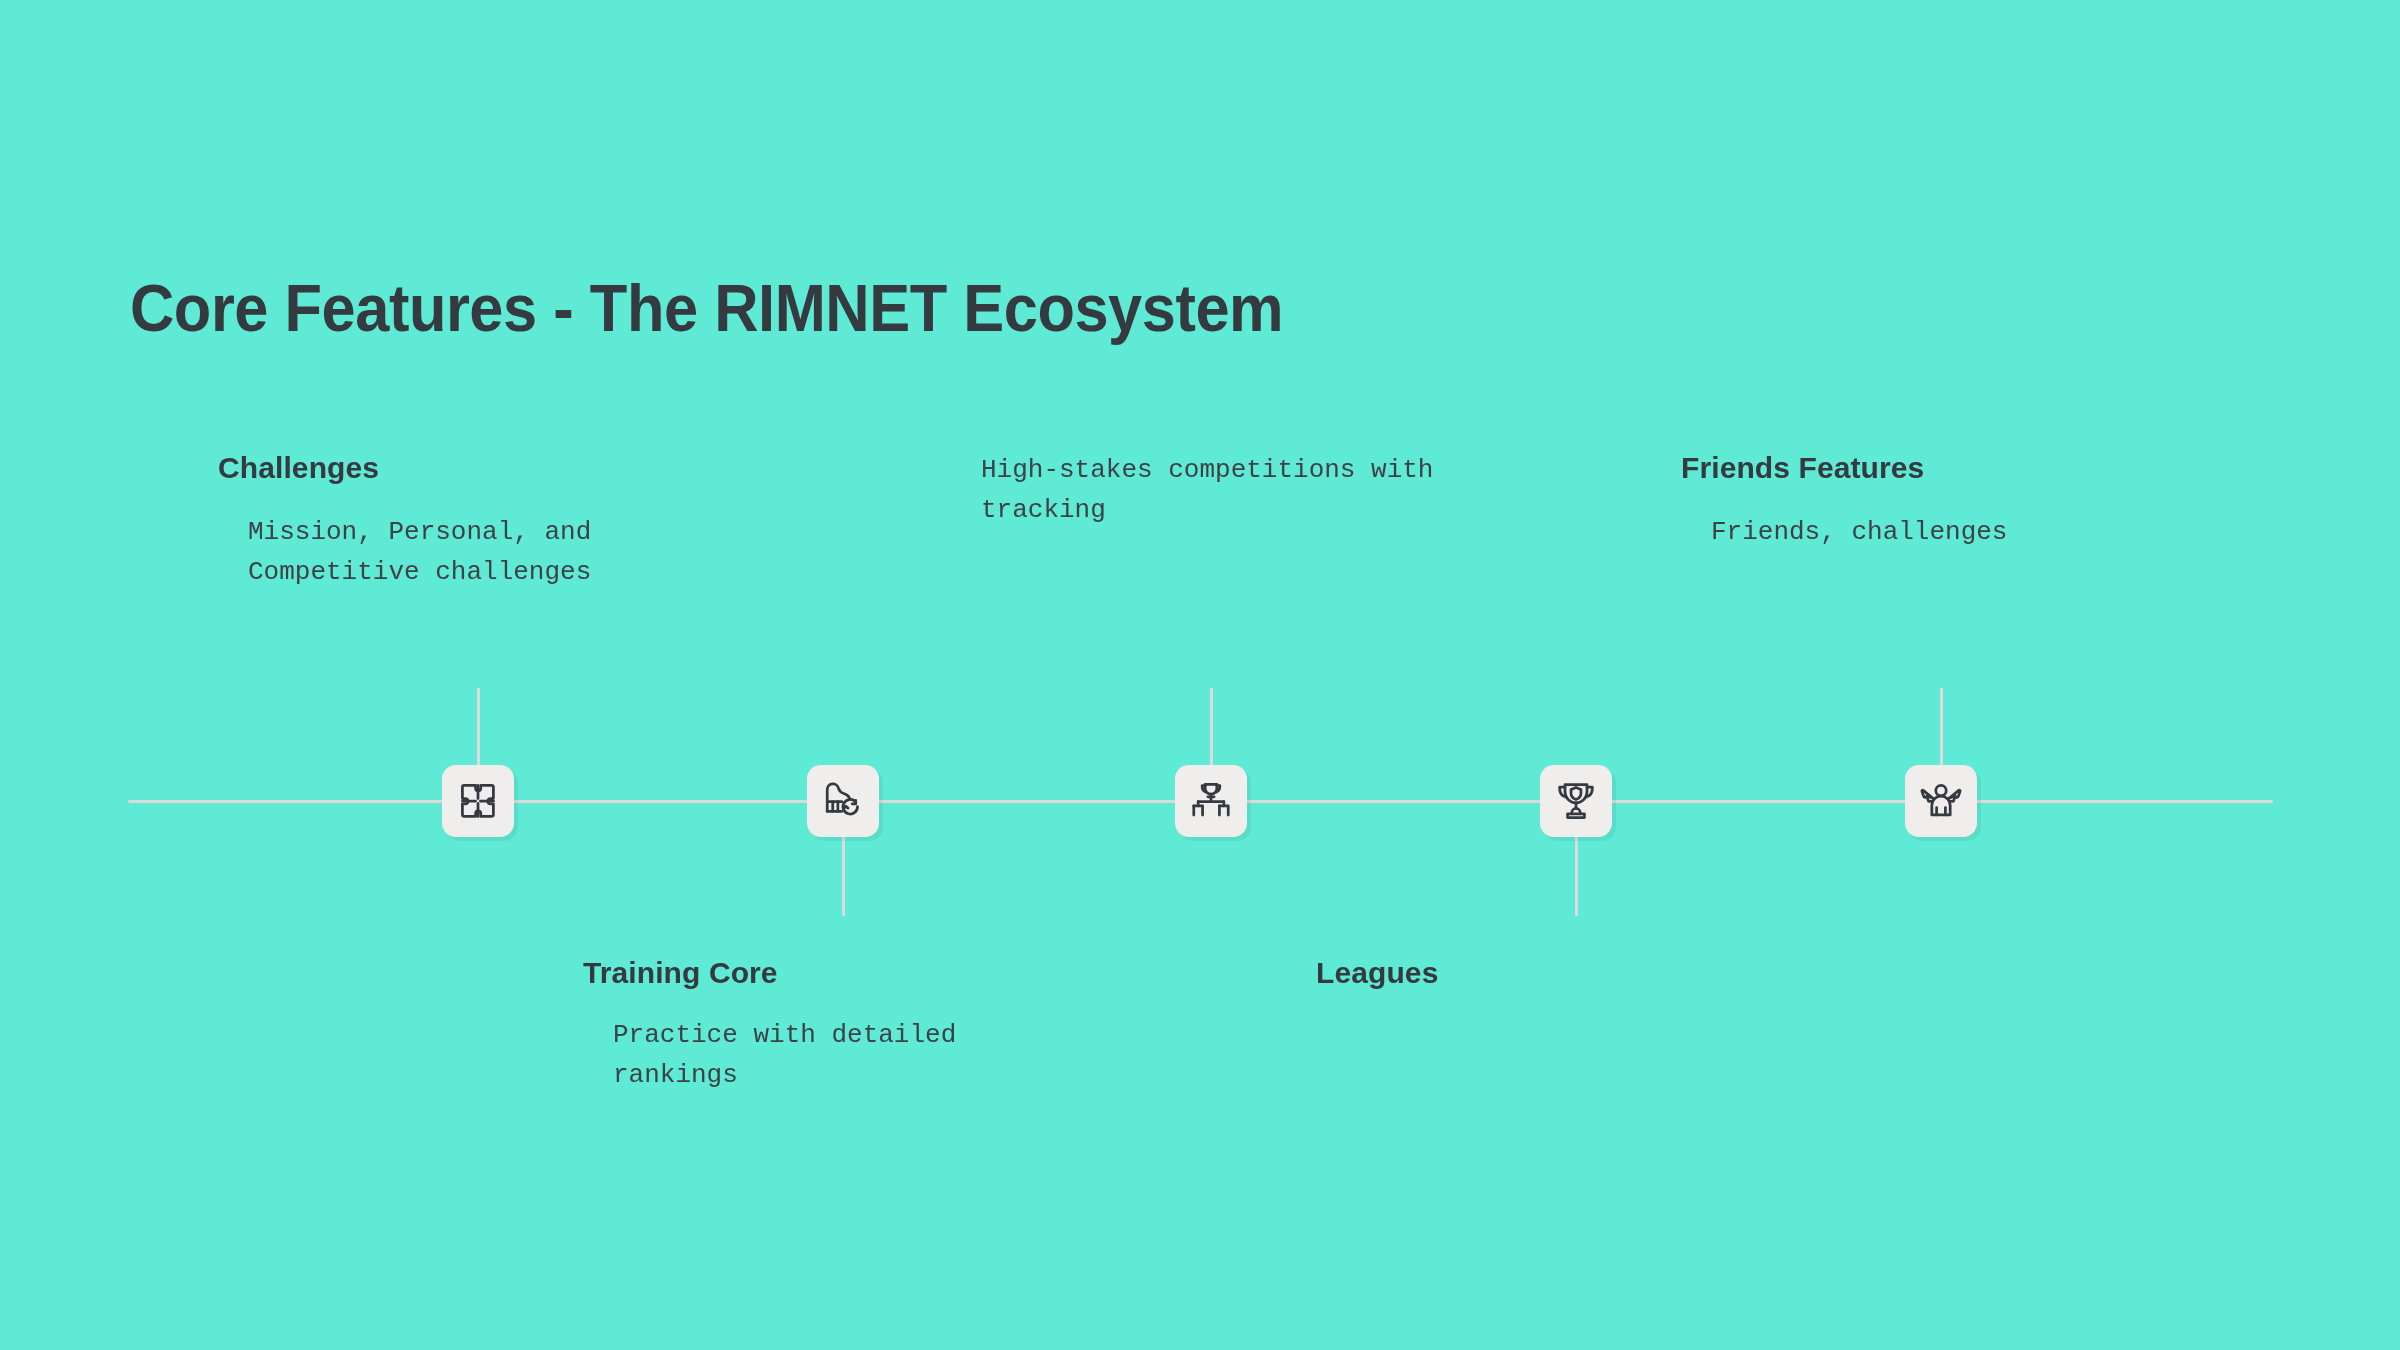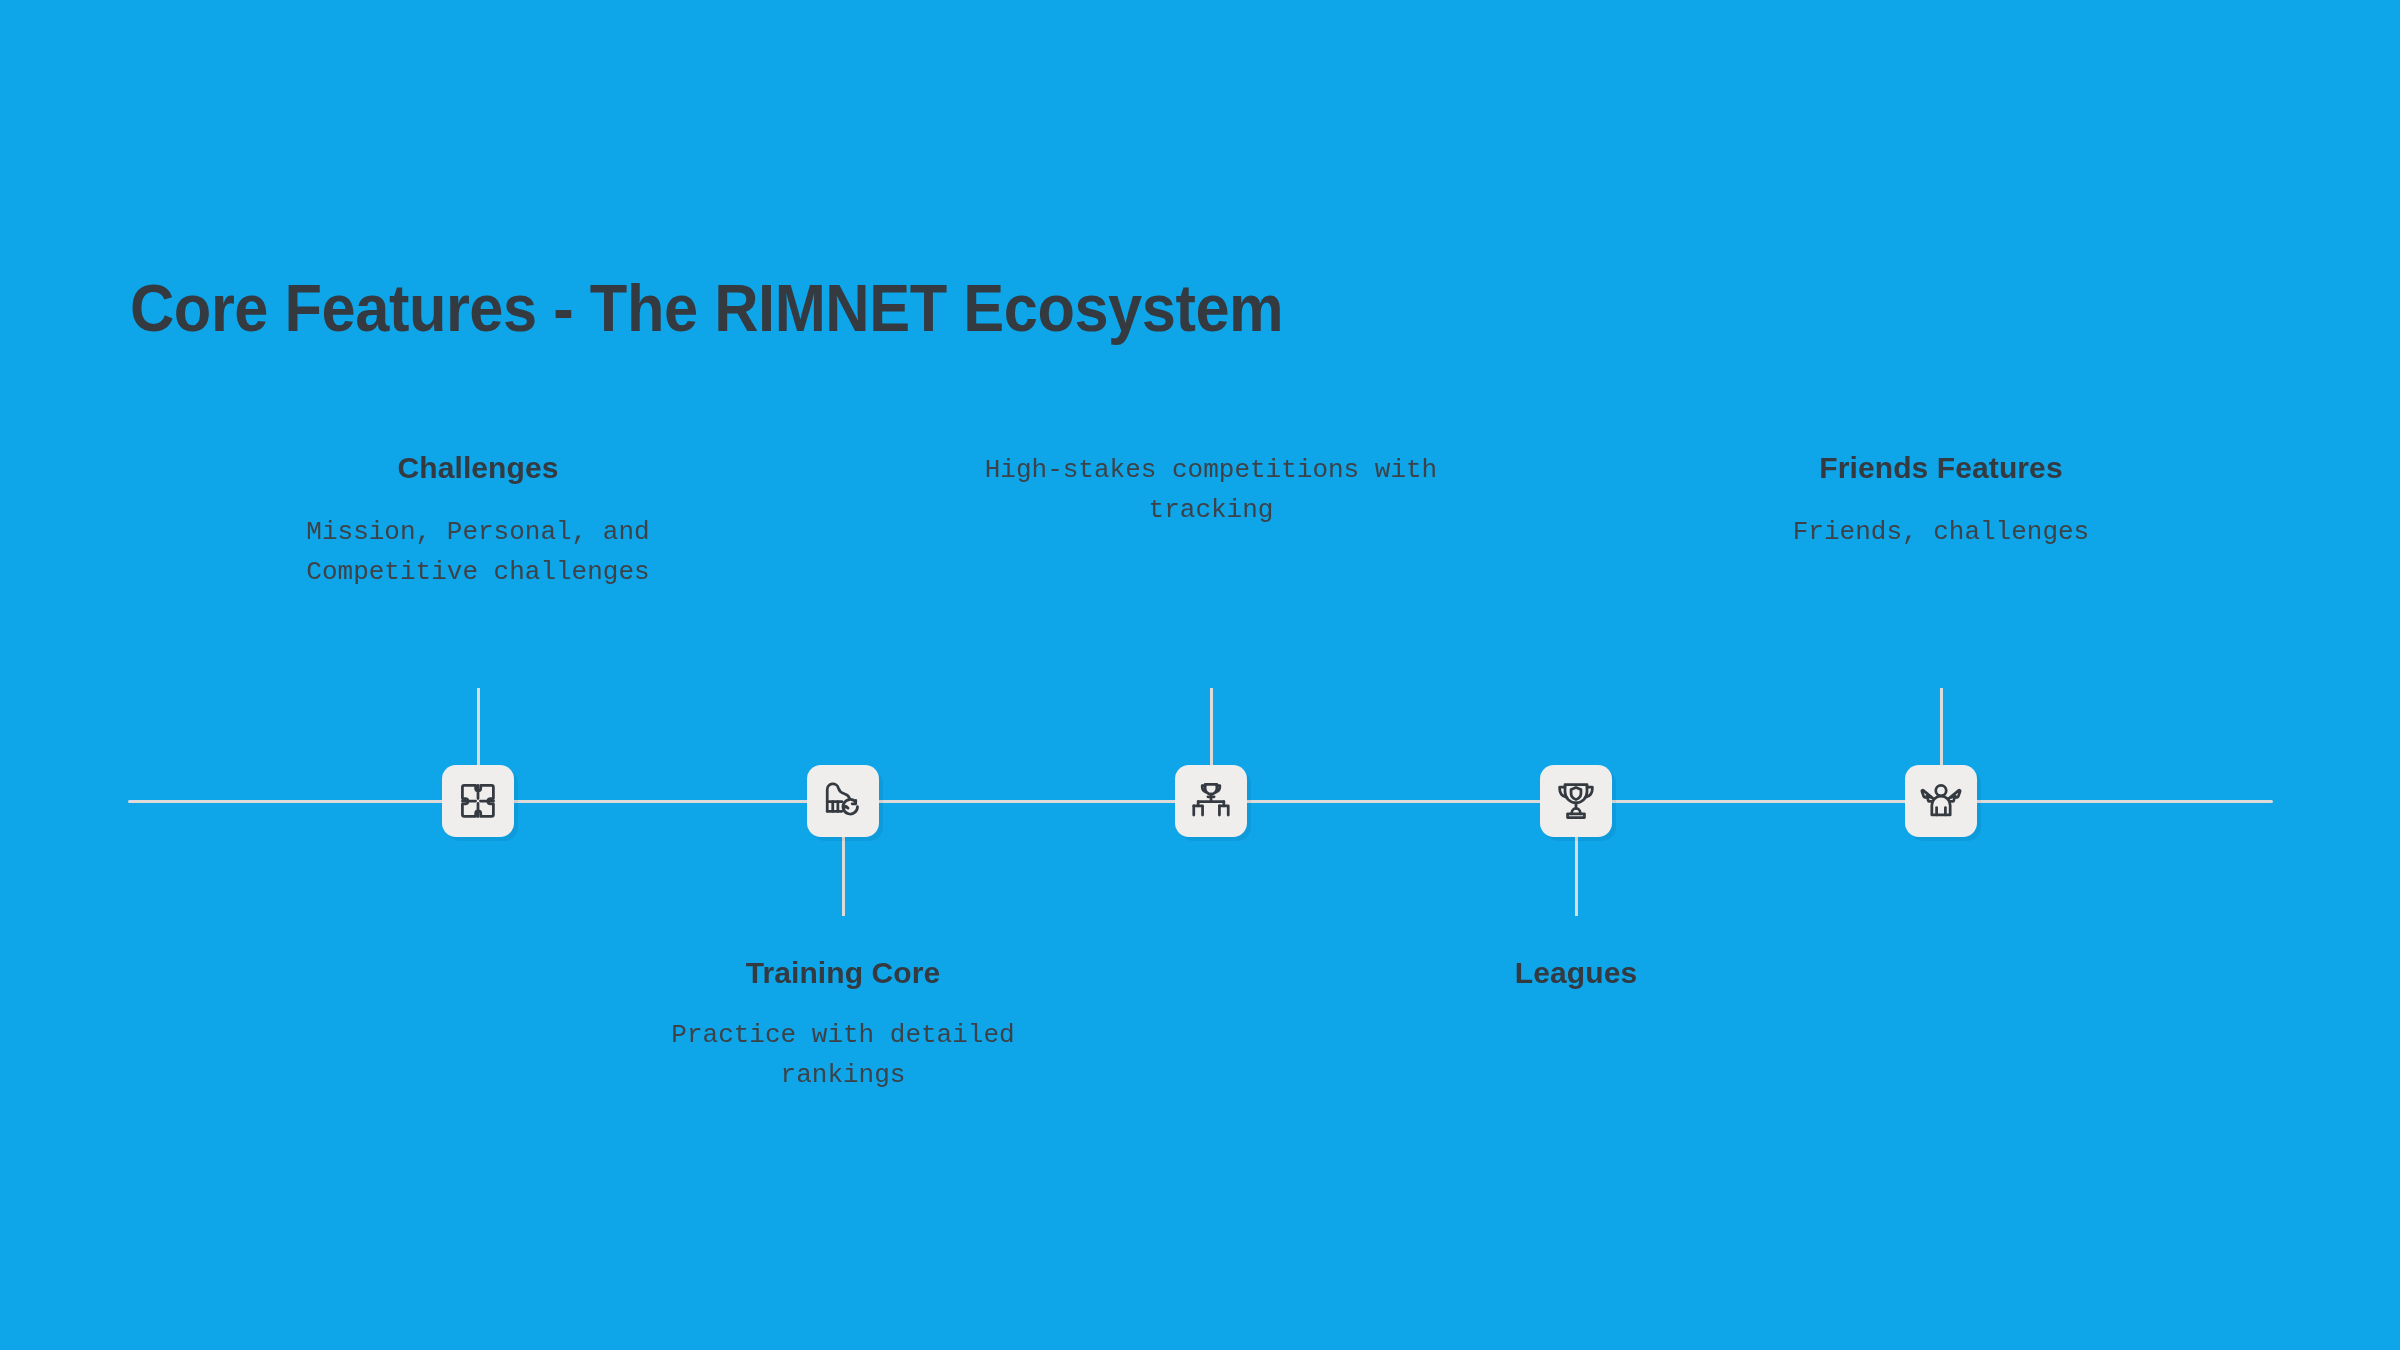--- a/index.html
+++ b/index.html
@@ -5,21 +5,21 @@
   * { margin:0; padding:0; box-sizing:border-box; }
   html, body {
     width:2400px; height:1350px;
     background:#ffffff;
     font-family:"Liberation Sans", sans-serif;
     overflow:hidden;
   }
   .slide {
     position:relative;
     width:2400px; height:1350px;
-    background:#0ea5e9;
+    background:#5eead4;
   }
 
   
   .page-title {
     position:absolute;
     left:130px; top:270px;
     font-size:66px;
     font-weight:700;
     letter-spacing:-0.5px;
     color:#343a40;
@@ -63,21 +63,21 @@
     left:-1.5px;
     background:#dddada;
   }
   .stem.up   { top:688px; height:80px; }
   .stem.down { top:836px; height:80px; }
 
   .node-text {
     position:absolute;
     width:520px;
     left:-260px;
-    text-align:center;
+    text-align:left;
   }
   .node-text.above { top:450px; }
   .node-text.below { top:955px; }
 
   .node-label {
     font-size:30px;
     font-weight:700;
     color:#343a40;
     font-family:"Liberation Sans Narrow","Liberation Sans", sans-serif;
     letter-spacing:0.1px;

